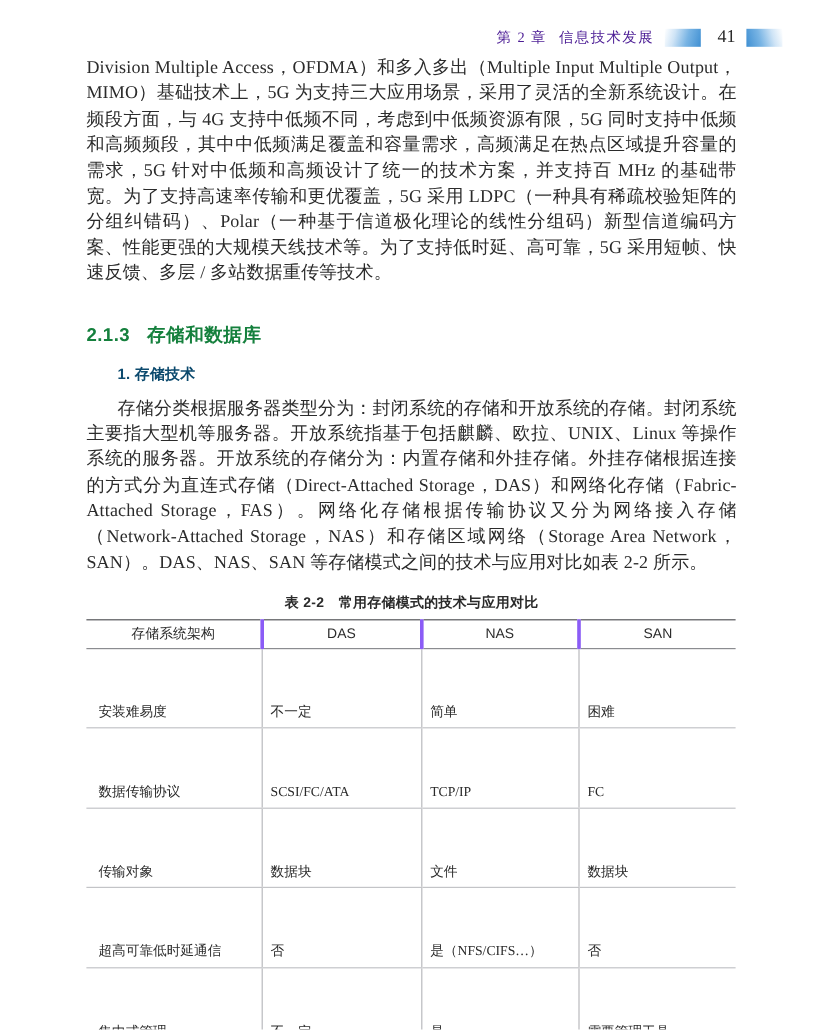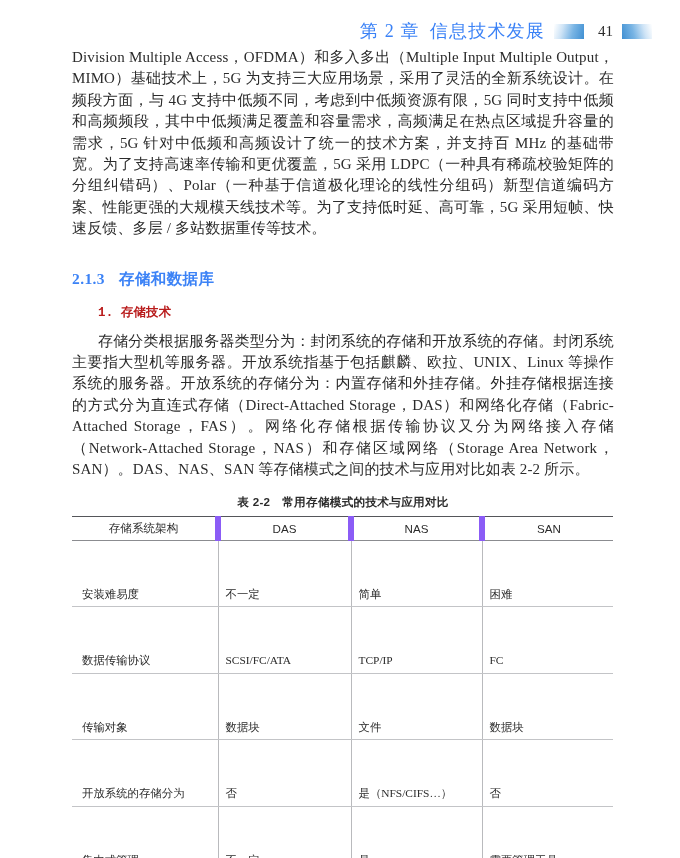--- a/index.html
+++ b/index.html
@@ -29,22 +29,22 @@
     top: 18px;
     left: 72px;
     right: 28px;
     height: 26px;
     display: flex;
     align-items: center;
     justify-content: flex-end;
   }
   .header-title {
     font-family: "Liberation Serif", "DejaVu Serif", serif;
-    font-size: 18px;
-    color: #3b82f6;
+    font-size: 12px;
+    color: #4c1d95;
     letter-spacing: 1.2px;
     white-space: nowrap;
   }
   .header-chapter {
     margin-right: 10px;
   }
   .deco-block {
     width: 30px;
     height: 15px;
     margin: 0 9px;
@@ -78,36 +78,36 @@
     line-height: 21.4px;
     text-align: justify;
     text-justify: inter-ideograph;
     letter-spacing: 0.15px;
   }
   p.indent {
     text-indent: 26px;
   }
 
   h3.section-heading {
-    font-family: Liberation Serif, serif;
+    font-family: Liberation Sans, sans-serif;
     font-size: 15.5px;
     font-weight: bold;
-    color: #3b82f6;
+    color: #15803d;
     margin: 20px 0 14px 0;
     letter-spacing: 0.4px;
   }
   h3.section-heading .num {
     margin-right: 14px;
   }
 
   h4.sub-heading {
-    font-family: Liberation Mono, monospace;
+    font-family: Liberation Sans, sans-serif;
     font-size: 12.4px;
     font-weight: bold;
-    color: #b91c1c;
+    color: #0c4a6e;
     margin: 14px 0 10px 26px;
     letter-spacing: 0.2px;
   }
 
   .gap-sm { height: 9px; }
 
   
   .table-caption {
     text-align: center;
     font-family: "Liberation Sans", "DejaVu Sans", sans-serif;
@@ -127,21 +127,21 @@
   table.cmp thead th {
     font-family: "Liberation Sans", "DejaVu Sans", sans-serif;
     font-weight: normal;
     text-align: center;
     padding: 4px 6px;
     border-top: 1.4px solid #55565a;
     border-bottom: 1px solid #8b8c90;
     font-size: 11.6px;
   }
   table.cmp thead th + th {
-    border-left: 6px solid #8b5cf6;
+    border-left: 3px solid #8b5cf6;
   }
   table.cmp tbody td {
     padding: 4px 7px;
     border-bottom: 1px solid #c3c4c7;
     vertical-align: middle;
     line-height: 16.5px;
   }
   table.cmp tbody td + td {
     border-left: 1px solid #b9babd;
   }
@@ -240,21 +240,21 @@
             </td>
             <td>
               <span class="cell-line">文件</span>
             </td>
             <td>
               <span class="cell-line">数据块</span>
             </td>
           </tr>
           <tr>
             <td class="label">
-              <span class="cell-line">开放系统的存储分为</span>
+              <span class="cell-line">超高可靠低时延通信</span>
             </td>
             <td>
               <span class="cell-line">否</span>
             </td>
             <td>
               <span class="cell-line">是（NFS/CIFS…）</span>
             </td>
             <td>
               <span class="cell-line">否</span>
             </td>

